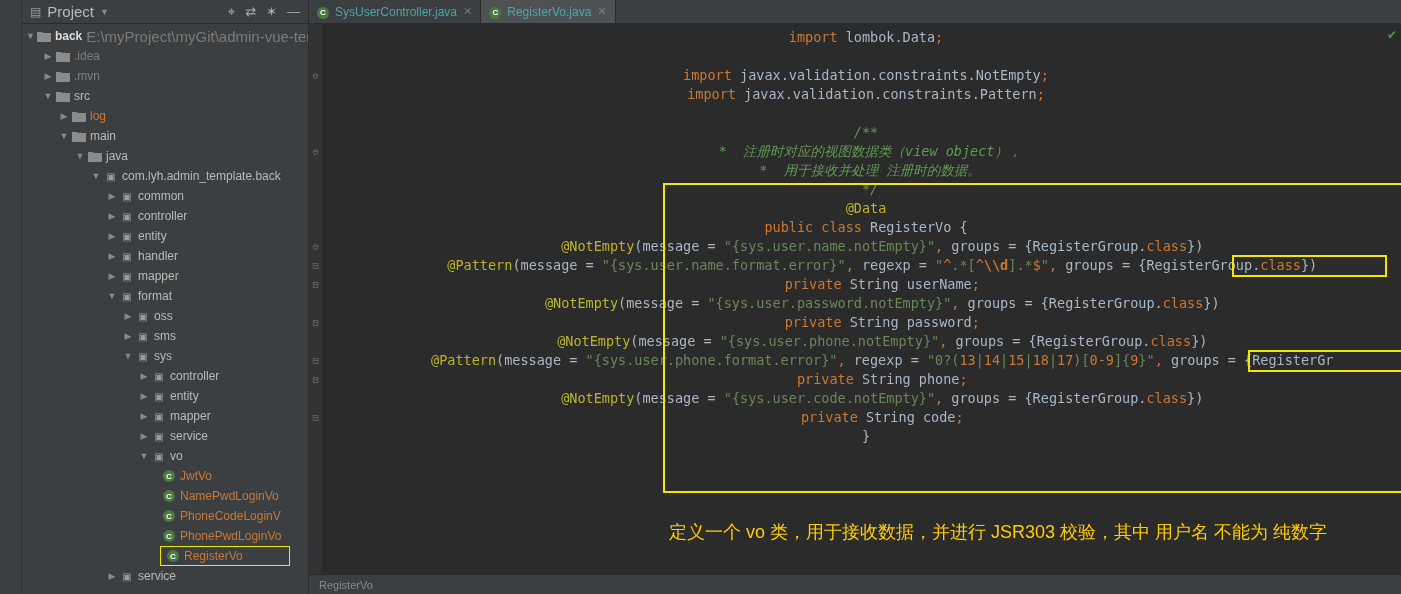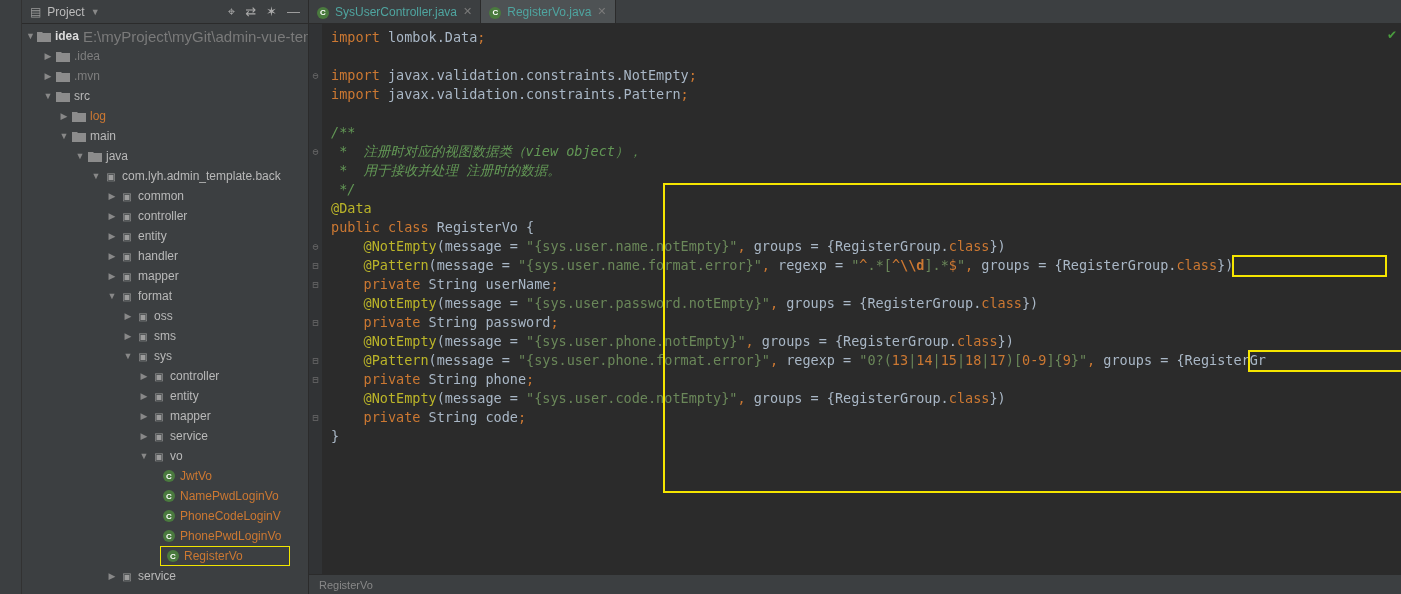--- a/index.html
+++ b/index.html
@@ -27,21 +27,21 @@
     display:flex; flex-direction:column;
   }
   .sidebar-header {
     height: 24px;
     display: flex;
     align-items: center;
     padding: 0 8px;
     border-bottom: 1px solid #2b2b2b;
     gap:6px;
   }
-  .sidebar-title { color: #bbb; font-size:12px; }
+  .sidebar-title { color: #bbb; font-size:15px; }
   .sidebar-header .drop { font-size:9px; color:#888; }
   .sidebar-tools { margin-left:auto; display:flex; gap:10px; color:#aaa;}
   .sidebar-tools span { cursor:pointer; font-size:13px;}
   .tree {
     padding: 2px 0;
     font-size: 12px;
     flex:1;
     overflow:hidden;
   }
   .row {
@@ -136,20 +136,21 @@
   .fold-strip div { text-align:center; height:19px;}
   .code {
     flex:1;
     font-family: Consolas, monospace;
     font-size: 13.5px;
     line-height: 19px;
     padding: 4px 0 0 8px;
     white-space: pre;
     position:relative;
     overflow:hidden;
+    text-align:center;
   }
   .k  { color:#cc7832; }
   .s  { color:#6a8759; }
   .cm { color:#629755; font-style:italic;}
   .an { color:#bbb529; }
   .hl-re { color:#6a8759;}
   .hl-re .esc { color:#cc7832; font-weight:bold;}
   .hl-re .meta{ color:#cc7832;}
 
   .yellow-box {
@@ -202,21 +203,21 @@
   </div>
 
   <div class="tree">
     <div class="row" style="padding-left:4px">
       <span class="arrow">▼</span>
       <span class="ficon">
           <svg class="fldr" viewBox="0 0 14 12">
             <path d="M0 2h5l1 1h8v9H0z"></path>
           </svg>
         </span>
-      <span class="label" style="font-weight:bold;color:#ddd">idea</span>
+      <span class="label" style="font-weight:bold;color:#ddd">back</span>
       <span class="label path" style="margin-left:4px">E:\myProject\myGit\admin-vue-templ</span>
     </div>
     <div class="row" style="padding-left:20px">
         <span class="arrow">▶</span>
         <span class="ficon folder">
           <svg class="fldr" viewBox="0 0 14 12">
             <path d="M0 2h5l1 1h8v9H0z"></path>
           </svg>
         </span>
         <span class="label dim">.idea</span>
@@ -443,17 +444,18 @@
     <span class="k">private</span> String code<span class="k">;</span>
 }
 </div>
     <div class="green-check">✔</div>
   </div>
 
   <div class="yellow-box box-main"></div>
   <div class="yellow-box box-re1"></div>
   <div class="yellow-box box-re2"></div>
 
+  <div class="annotation">定义一个 vo 类，用于接收数据，并进行 JSR303 校验，其中 用户名 不能为 纯数字</div>
 
   <div class="statusbar">
     <span>RegisterVo</span>
   </div>
 </div>
 
 </body></html>

